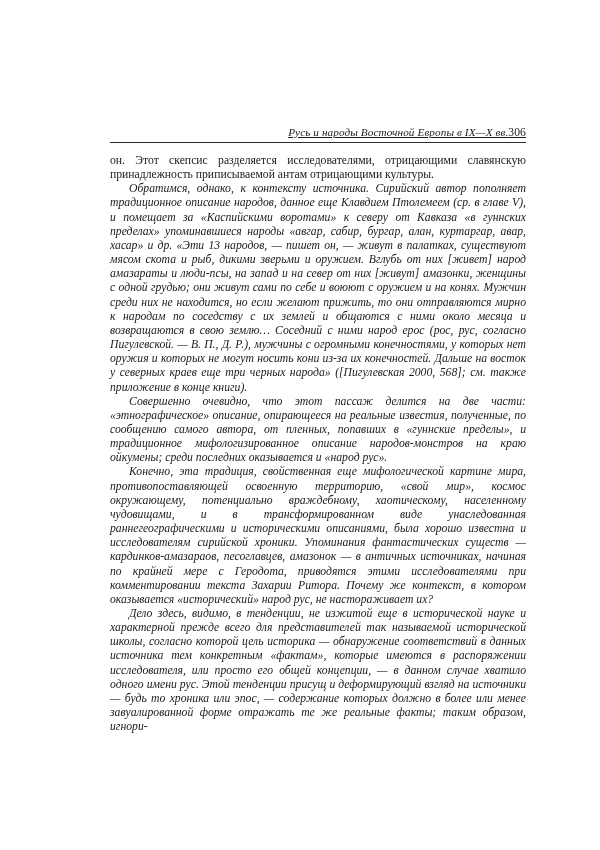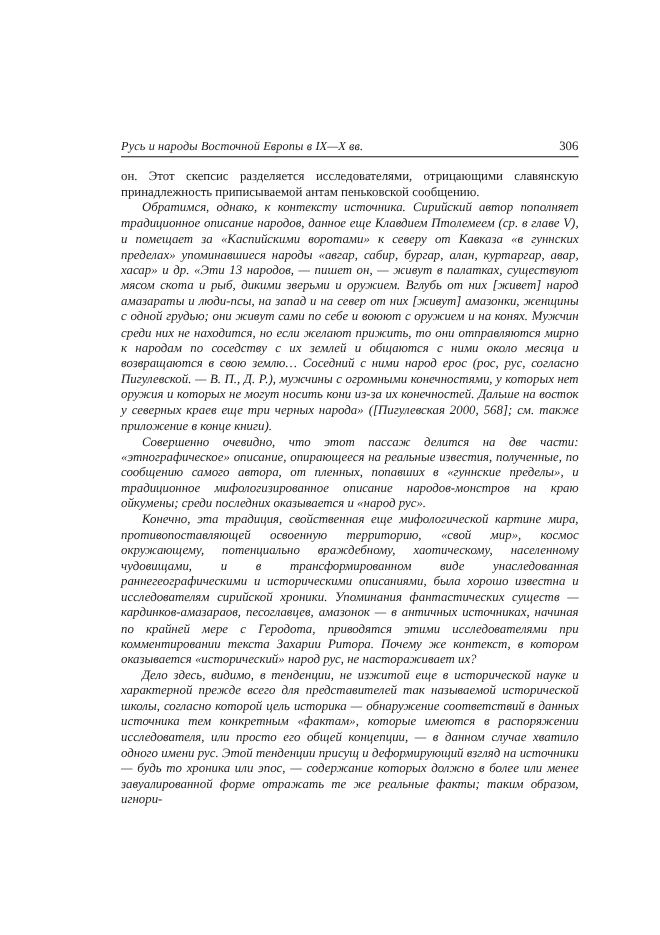--- a/index.html
+++ b/index.html
@@ -17,26 +17,27 @@
   .page {
     position: relative;
     width: 600px;
     height: 850px;
     box-sizing: border-box;
     padding: 126px 74px 0 110px;
   }
   .header {
     display: flex;
     align-items: baseline;
-    justify-content: space-between;
+    justify-content: flex-end;
     font-size: 11.2px;
     letter-spacing: 0.1px;
     padding-bottom: 3px;
     border-bottom: 1px solid #2b2b2b;
     margin-bottom: 11px;
+    text-decoration: underline;
   }
   .header-title {
     font-style: italic;
     font-size: 11.2px;
   }
   .header-page {
     font-style: normal;
     font-size: 11.6px;
   }
   .body-text p {
@@ -59,20 +60,20 @@
 <body>
 
 <div class="page">
 
   <div class="header">
     <span class="header-title">Русь и народы Восточной Европы в IX—X вв.</span>
     <span class="header-page">306</span>
   </div>
 
   <div class="body-text">
-    <p>он. Этот скепсис разделяется исследователями, отрицающими славянскую принадлежность приписываемой антам пеньковской сообщению.</p>
+    <p>он. Этот скепсис разделяется исследователями, отрицающими славянскую принадлежность приписываемой антам отрицающими культуры.</p>
     <p class="indent">Обратимся, однако, к контексту источника. Сирийский автор пополняет традиционное описание народов, данное еще Клавдием Птолемеем (ср. в главе V), и помещает за «Каспийскими воротами» к северу от Кавказа «в гуннских пределах» упоминавшиеся народы «авгар, сабир, бургар, алан, куртаргар, авар, хасар» и др. «Эти 13 народов, — пишет он, — живут в палатках, существуют мясом скота и рыб, дикими зверьми и оружием. Вглубь от них  [живет] народ амазараты и люди-псы, на запад и на север от них  [живут] амазонки, женщины с одной грудью; они живут сами по себе и воюют с оружием и на конях. Мужчин среди них не находится, но если желают прижить, то они отправляются мирно к народам по соседству с их землей и общаются с ними около месяца и возвращаются в свою землю… Соседний с ними народ ерос (рос, рус, согласно Пигулевской. — В. П., Д. Р.), мужчины с огромными конечностями, у которых нет оружия и которых не могут носить кони из-за их конечностей. Дальше на восток у северных краев еще три черных народа» ([Пигулевская 2000, 568]; см. также приложение в конце книги).</p>
     <p class="indent">Совершенно очевидно, что этот пассаж делится на две части: «этнографическое» описание, опирающееся на реальные известия, полученные, по сообщению самого автора, от пленных, попавших в «гуннские пределы», и традиционное мифологизированное описание народов-монстров на краю ойкумены; среди последних оказывается и «народ рус».</p>
     <p class="indent">Конечно, эта традиция, свойственная еще мифологической картине мира, противопоставляющей освоенную территорию, «свой мир», космос окружающему, потенциально враждебному, хаотическому, населенному чудовищами, и в трансформированном виде унаследованная раннегеографическими и историческими описаниями, была хорошо известна и исследователям сирийской хроники. Упоминания фантастических существ — кардинков-амазараов, песоглавцев, амазонок — в античных источниках, начиная по крайней мере с Геродота, приводятся этими исследователями при комментировании текста Захарии Ритора. Почему же контекст, в котором оказывается «исторический» народ рус, не настораживает их?</p>
     <p class="indent">Дело здесь, видимо, в тенденции, не изжитой еще в исторической науке и характерной прежде всего для представителей так называемой исторической школы, согласно которой цель историка — обнаружение соответствий в данных источника тем конкретным «фактам», которые имеются в распоряжении исследователя, или просто его общей концепции, — в данном случае хватило одного имени рус. Этой тенденции присущ и деформирующий взгляд на источники — будь то хроника или эпос, — содержание которых должно в более или менее завуалированной форме отражать те же реальные факты; таким образом, игнори-</p>
   </div>
 
 </div>
 
 </body></html>

